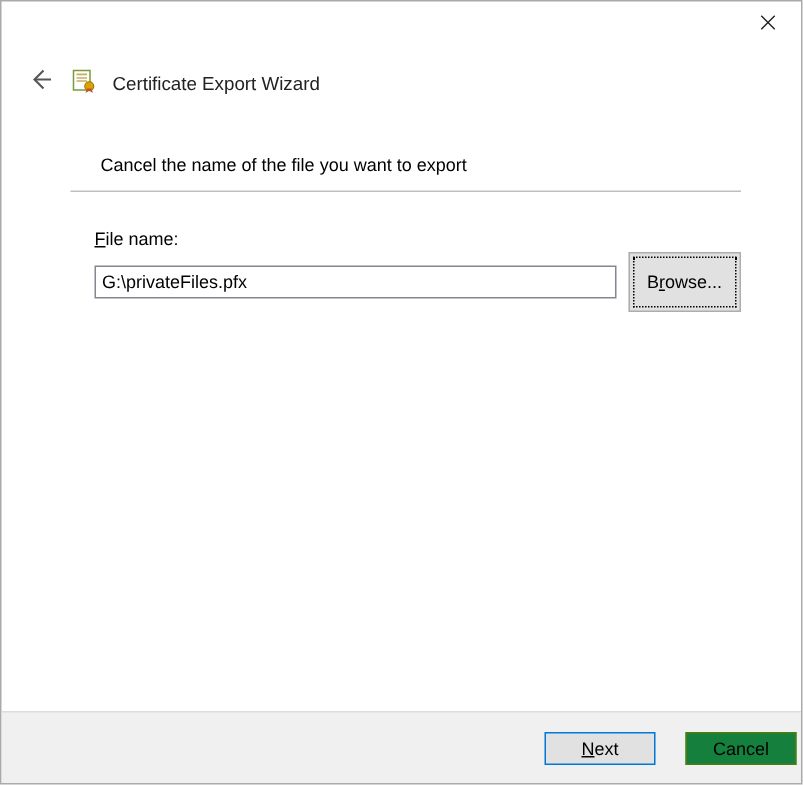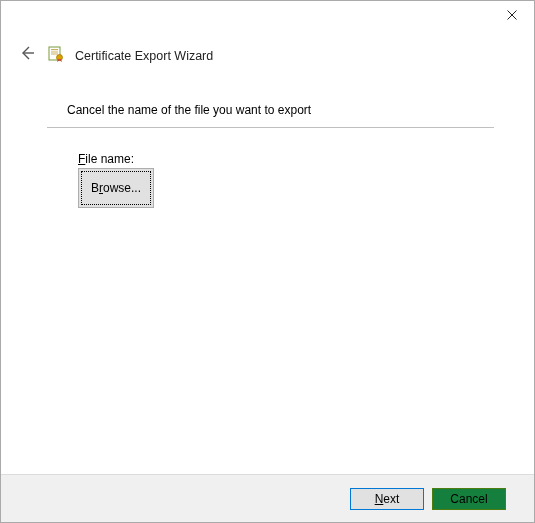--- a/index.html
+++ b/index.html
@@ -72,21 +72,21 @@
     font-size: 12px;
     margin-left: 20px;
     margin-bottom: 10px;
   }
   .hr {
     border: none;
     border-top: 1px solid #bfbfbf;
     margin: 8px 0 24px 0;
   }
   .field-block {
-    margin-left: 31px;
+    margin-left: 16px;
   }
   .field-label {
     font-size: 12px;
     margin-bottom: 2px;
     display: block;
   }
   .field-row {
     display: flex;
     gap: 8px;
     align-items: center;
@@ -117,22 +117,22 @@
     position: absolute;
     bottom: 0;
     left: 0;
     right: 0;
     height: 48px;
     background: #f0f0f0;
     border-top: 1px solid #dcdcdc;
     display: flex;
     justify-content: flex-end;
     align-items: center;
-    padding-right: 28px;
-    gap: 8px;
+    padding-right: 3px;
+    gap: 20px;
   }
   .footer-btn {
     width: 74px;
     height: 22px;
     font-family: inherit;
     font-size: 12px;
     background: #15803d;
     border: 1px solid #4d7c0f;
     cursor: default;
   }
@@ -175,20 +175,21 @@
 </div>
 
 <div class="body">
   <div class="step-desc">Cancel the name of the file you want to export</div>
   <hr class="hr">
   <div class="field-block">
     <label class="field-label">
       <span></span><span class="underline-letter">F</span><span>ile name:</span>
     </label>
     <div class="field-row">
+      <input class="file-input" type="text" value="G:\privateFiles.pfx" style="">
       <button class="browse-btn">
         <span>B</span><span class="underline-letter">r</span><span>owse...</span>
       </button>
     </div>
   </div>
 </div>
 
 <div class="footer">
   <button class="footer-btn primary">
     <span class="underline-letter">N</span><span>ext</span>

